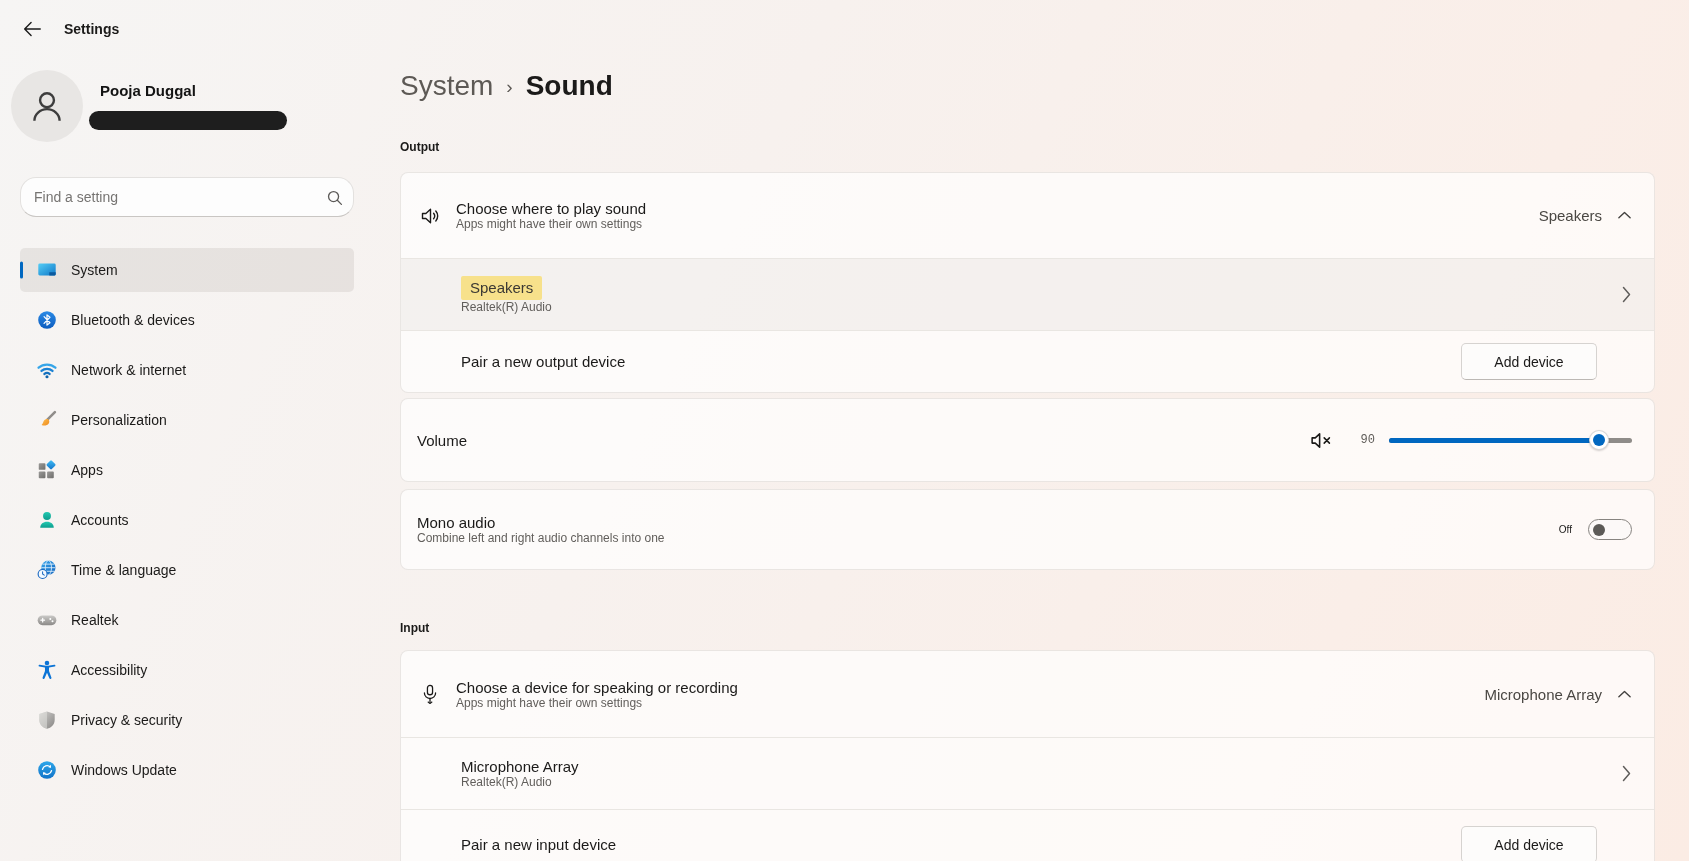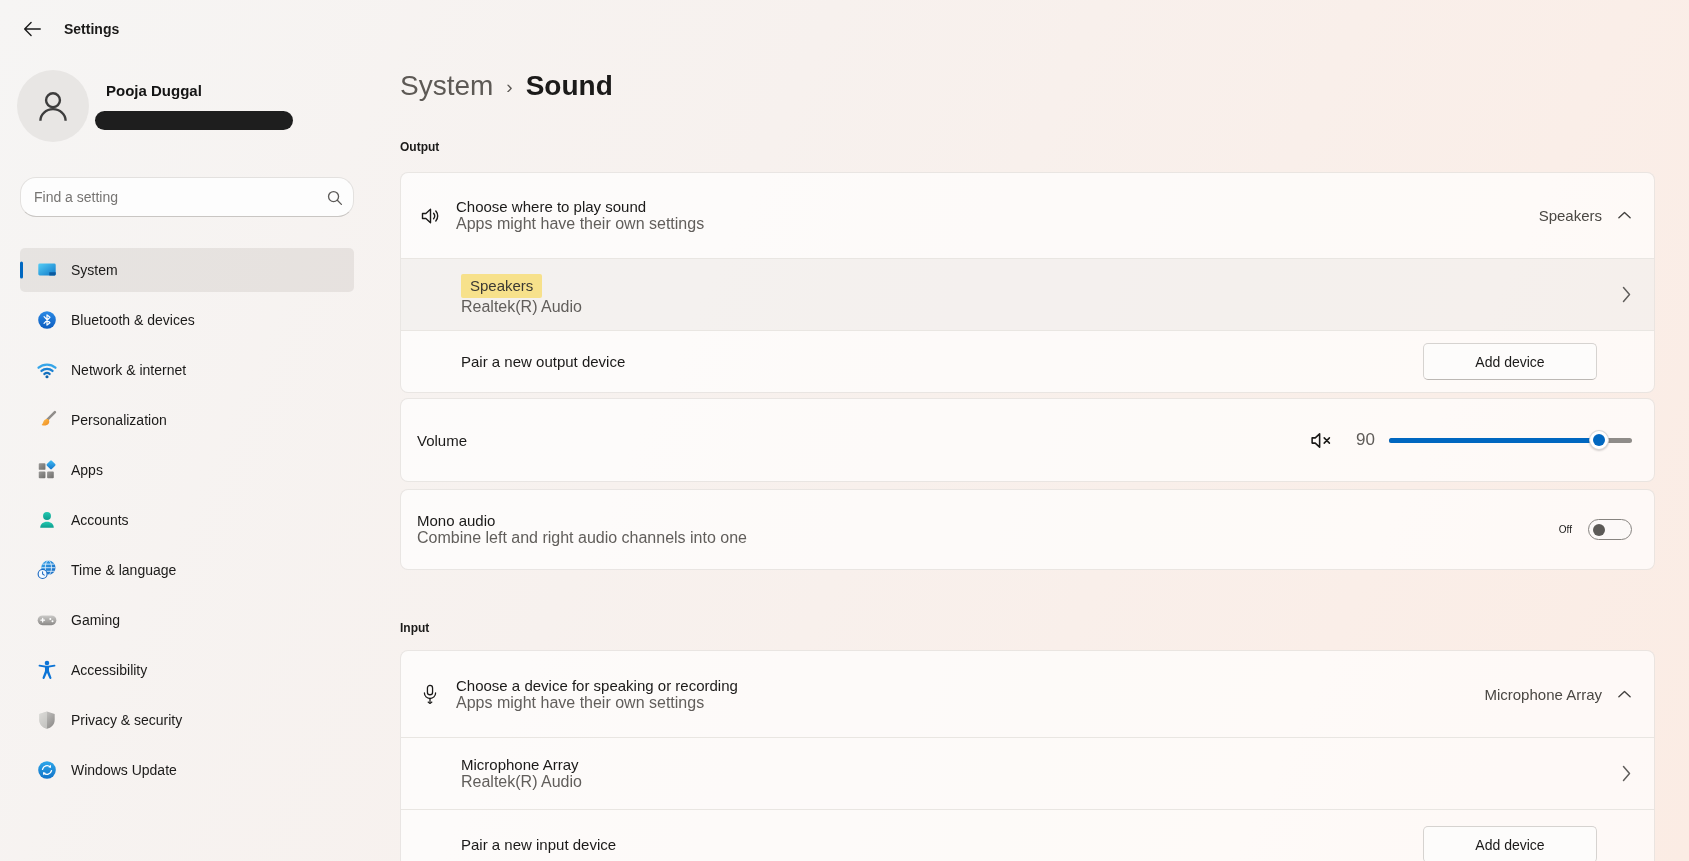--- a/index.html
+++ b/index.html
@@ -6,21 +6,21 @@
   html,body { width:1689px; height:861px; }
   body { font-family:"Liberation Sans","DejaVu Sans",sans-serif; color:#1b1a19; }
   .app { position:relative; width:1689px; height:861px; overflow:hidden;
          background:linear-gradient(115deg,#f6f5f4 0%,#f7f1ee 40%,#faeee8 78%,#fbece4 100%); }
 
   
   .back-btn { position:absolute; left:18px; top:17px; width:28px; height:24px; display:flex; align-items:center; justify-content:center; cursor:pointer; }
   .win-title { position:absolute; left:64px; top:21px; font-size:14px; font-weight:700; color:#1b1a19; }
 
   
-  .profile { position:absolute; left:17px; top:70px; width:330px; height:73px; }
+  .profile { position:absolute; left:11px; top:70px; width:330px; height:73px; }
   .avatar { position:absolute; left:0; top:0; width:72px; height:72px; border-radius:50%; background:#e8e6e4; display:flex; align-items:center; justify-content:center; }
   .profile-name { position:absolute; left:89px; top:12px; font-size:15px; font-weight:700; color:#141414; }
   .redaction-bar { position:absolute; left:78px; top:41px; width:198px; height:19px; border-radius:9.5px; background:#1e1e1e; }
 
   
   .search-box { position:absolute; left:20px; top:177px; width:334px; height:40px; background:#fdfdfd;
                 border:1px solid #e3e1df; border-bottom-color:#c9c6c3; border-radius:16px; display:flex; align-items:center; }
   .search-box input { flex:1; border:none; outline:none; background:transparent; font-size:14px; padding:0 8px 0 13px; color:#1b1a19; font-family:inherit; }
   .search-box input::placeholder { color:#767472; }
   .search-glyph { width:30px; display:flex; justify-content:center; margin-right:4px; }
@@ -52,34 +52,34 @@
   #card-input   { top:650px; height:230px; }
 
   .row { display:flex; align-items:center; padding:0 22px 0 18px; }
   .row + .row { border-top:1px solid #e9e6e2; }
   .row.sub { padding-left:60px; }
   .row.tinted { background:rgba(120,108,96,.065); }
 
   .lead-icon { width:24px; height:26px; margin-right:13px; flex:none; display:flex; align-items:center; }
   .row-text { display:flex; flex-direction:column; }
   .row-title { font-size:15px; color:#1b1a19; }
-  .row-sub   { font-size:16px; color:#615e5b; }
+  .row-sub   { font-size:12px; color:#615e5b; }
   .hl { display:inline-block; background:#f7e18b; color:#3b3934; padding:3px 9px 4px; border-radius:2px; }
 
   .right-cluster { margin-left:auto; display:flex; align-items:center; }
   .dd-value { font-size:15px; color:#4a4743; }
   .dd-chevron { margin-left:15px; display:flex; }
   .chev-right { display:flex; }
 
-  .btn { margin-left:auto; margin-right:35px; width:174px; height:37px; background:#fdfcfb;
+  .btn { margin-left:auto; margin-right:35px; width:136px; height:37px; background:#fdfcfb;
          border:1px solid #d6d3d0; border-bottom-color:#bcb8b4; border-radius:5px;
          font-size:14px; color:#1b1a19; font-family:inherit; cursor:pointer; }
 
   
-  .vol-num { font-size:17px; color:#5f5c59; min-width:24px; text-align:right; margin:0 14px 0 17px; }
+  .vol-num { font-size:12px; color:#5f5c59; min-width:24px; text-align:right; margin:0 14px 0 17px;font-family:Liberation Mono, monospace; }
   .slider { position:relative; width:243px; height:22px; cursor:pointer; }
   .slider .track { position:absolute; top:8.5px; left:0; width:100%; height:5px; border-radius:3px; background:#8f8c89; }
   .slider .fill  { position:absolute; top:8.5px; left:0; width:210px; height:5px; border-radius:3px; background:#0067c0; }
   .slider .thumb { position:absolute; top:1px; left:200px; width:20px; height:20px; border-radius:50%;
                    background:#ffffff; border:1px solid rgba(0,0,0,.15); box-shadow:0 1px 2px rgba(0,0,0,.18);
                    display:flex; align-items:center; justify-content:center; }
   .slider .thumb::after { content:""; width:12px; height:12px; border-radius:50%; background:#0067c0; }
 
   
   .toggle-state { font-size:10px; color:#1b1a19; margin-right:16px; }
@@ -233,21 +233,21 @@
             <linearGradient id="gGp" x1="0" y1="0" x2="0" y2="1">
               <stop offset="0" stop-color="#cbcac8"></stop>
               <stop offset="1" stop-color="#8c8a88"></stop>
             </linearGradient>
           </defs>
           <rect x="1.8" y="7" width="20.4" height="10.6" rx="5.3" fill="url(#gGp)"></rect>
           <path d="M7.3 10.2 v4 M5.3 12.2 h4" stroke="#fff" stroke-width="1.3" stroke-linecap="round"></path>
           <circle cx="15.6" cy="10.9" r="1.1" fill="#fff"></circle>
           <circle cx="18" cy="13.4" r="1.1" fill="#fff"></circle>
         </svg>
-      <span class="nav-label">Gaming</span>
+      <span class="nav-label">Realtek</span>
     </div>
 
     <div class="nav-item">
       <svg class="nav-icon" viewBox="0 0 24 24" fill="#0c74d6">
           <circle cx="12" cy="4.4" r="2.5"></circle>
           <path d="M3.6 8.2 l6.2 1.1 v3.9 l-2.6 7 a1.15 1.15 0 0 0 2.2 .9 l2.6 -6.2 2.6 6.2 a1.15 1.15 0 0 0 2.2 -.9 l-2.6 -7 v-3.9 l6.2 -1.1 a.95 .95 0 0 0 -.35 -1.9 l-7 1 h-2.1 l-7 -1 a.95 .95 0 0 0 -.35 1.9 z"></path>
         </svg>
       <span class="nav-label">Accessibility</span>
     </div>
 

